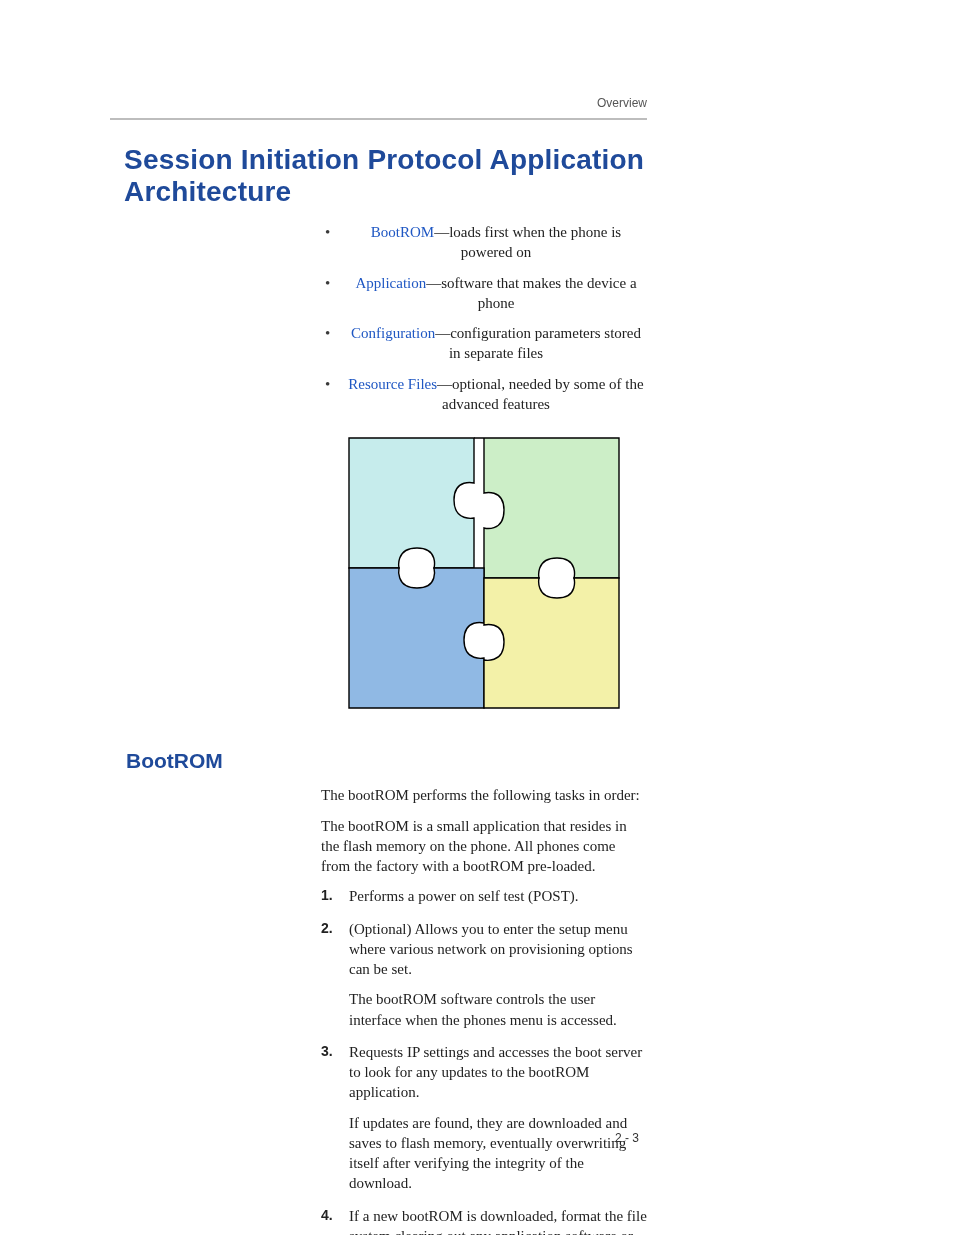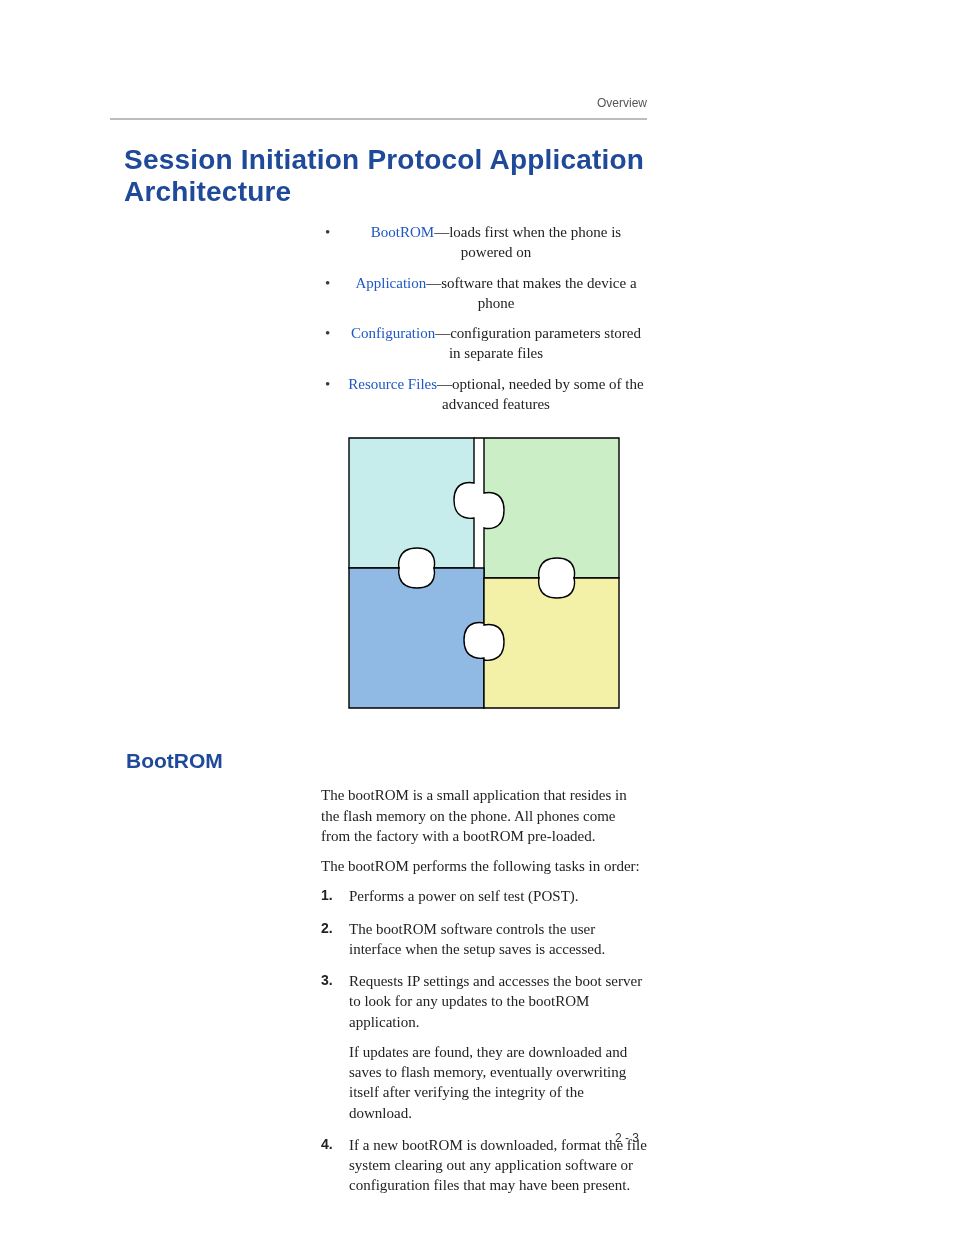--- a/index.html
+++ b/index.html
@@ -175,29 +175,30 @@
                    V232
                    C145 232 165 236 165 214 C165 192 145 197 145 197
                    V150 Z" fill="#f3f1a8" stroke="#000" stroke-width="1.4"></path>
         </svg>
       </div>
     </div>
 
     <h2 class="section">BootROM</h2>
 
     <div class="body-block">
+      <p>The bootROM performs the following tasks in order:</p>
       <p>The bootROM is a small application that resides in the flash memory on the phone. All phones come from the factory with a bootROM pre-loaded.</p>
-      <p>The bootROM performs the following tasks in order:</p>
 
       <ol class="steps">
         <li>
           <p>Performs a power on self test (POST).</p>
         </li>
         <li>
-          <p>The bootROM software controls the user interface when the setup saves is accessed.</p>
+          <p>(Optional) Allows you to enter the setup menu where various network on provisioning options can be set.</p>
+          <p>The bootROM software controls the user interface when the phones menu is accessed.</p>
         </li>
         <li>
           <p>Requests IP settings and accesses the boot server to look for any updates to the bootROM application.</p>
           <p>If updates are found, they are downloaded and saves to flash memory, eventually overwriting itself after verifying the integrity of the download.</p>
         </li>
         <li>
           <p>If a new bootROM is downloaded, format the file system clearing out any application software or configuration files that may have been present.</p>
         </li>
       </ol>
     </div>

